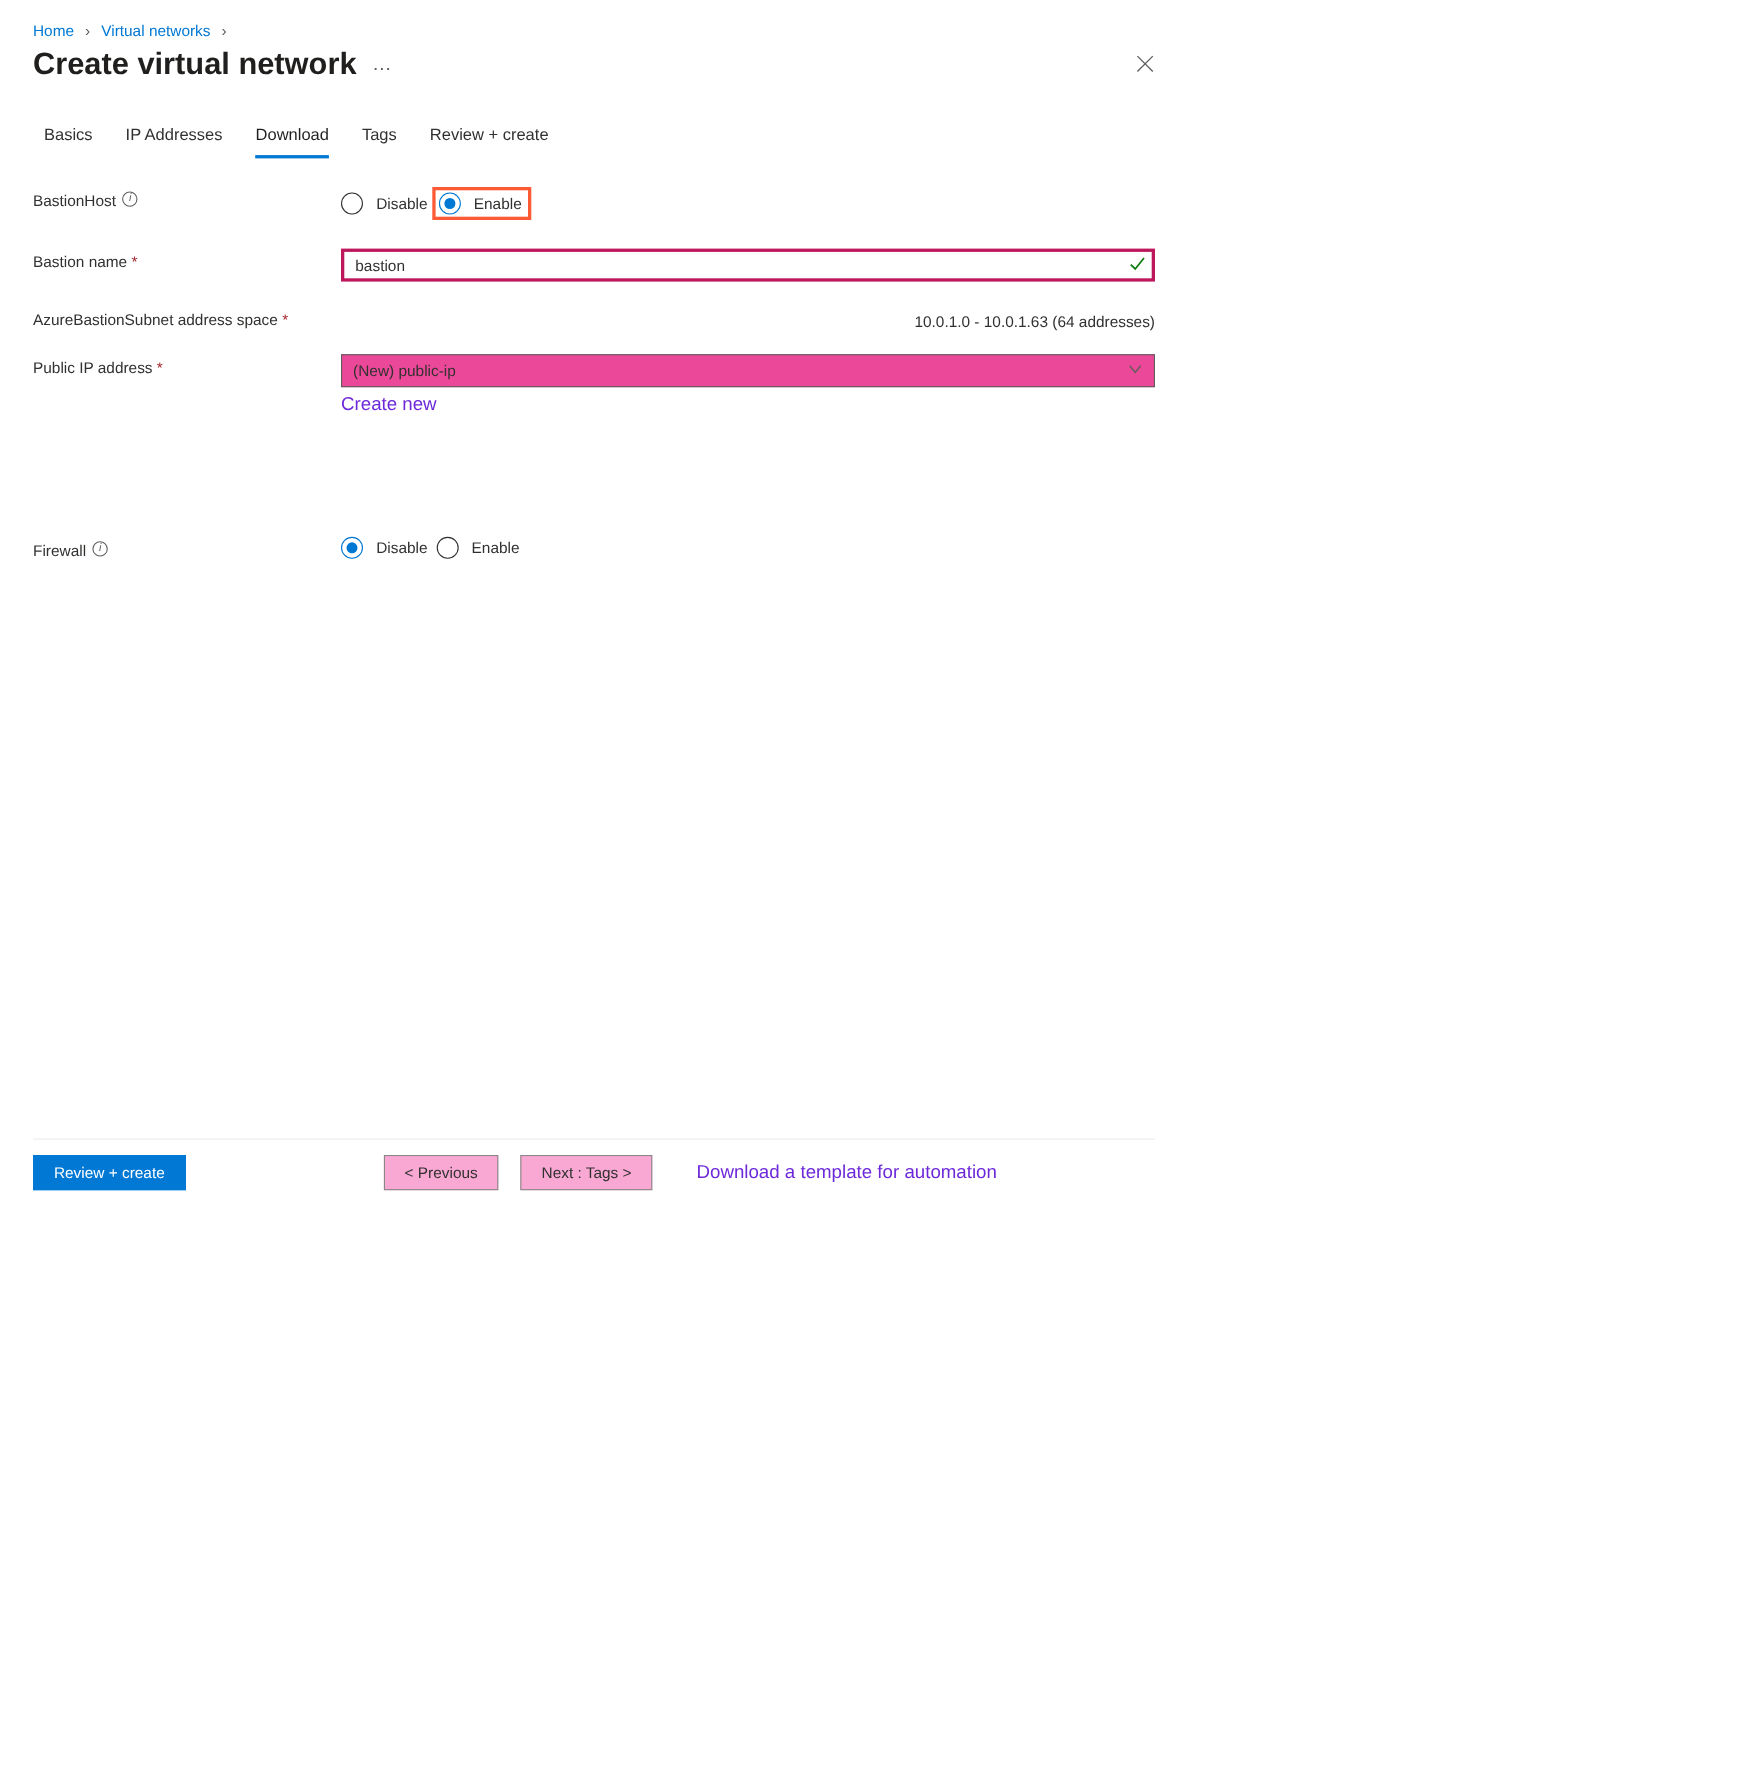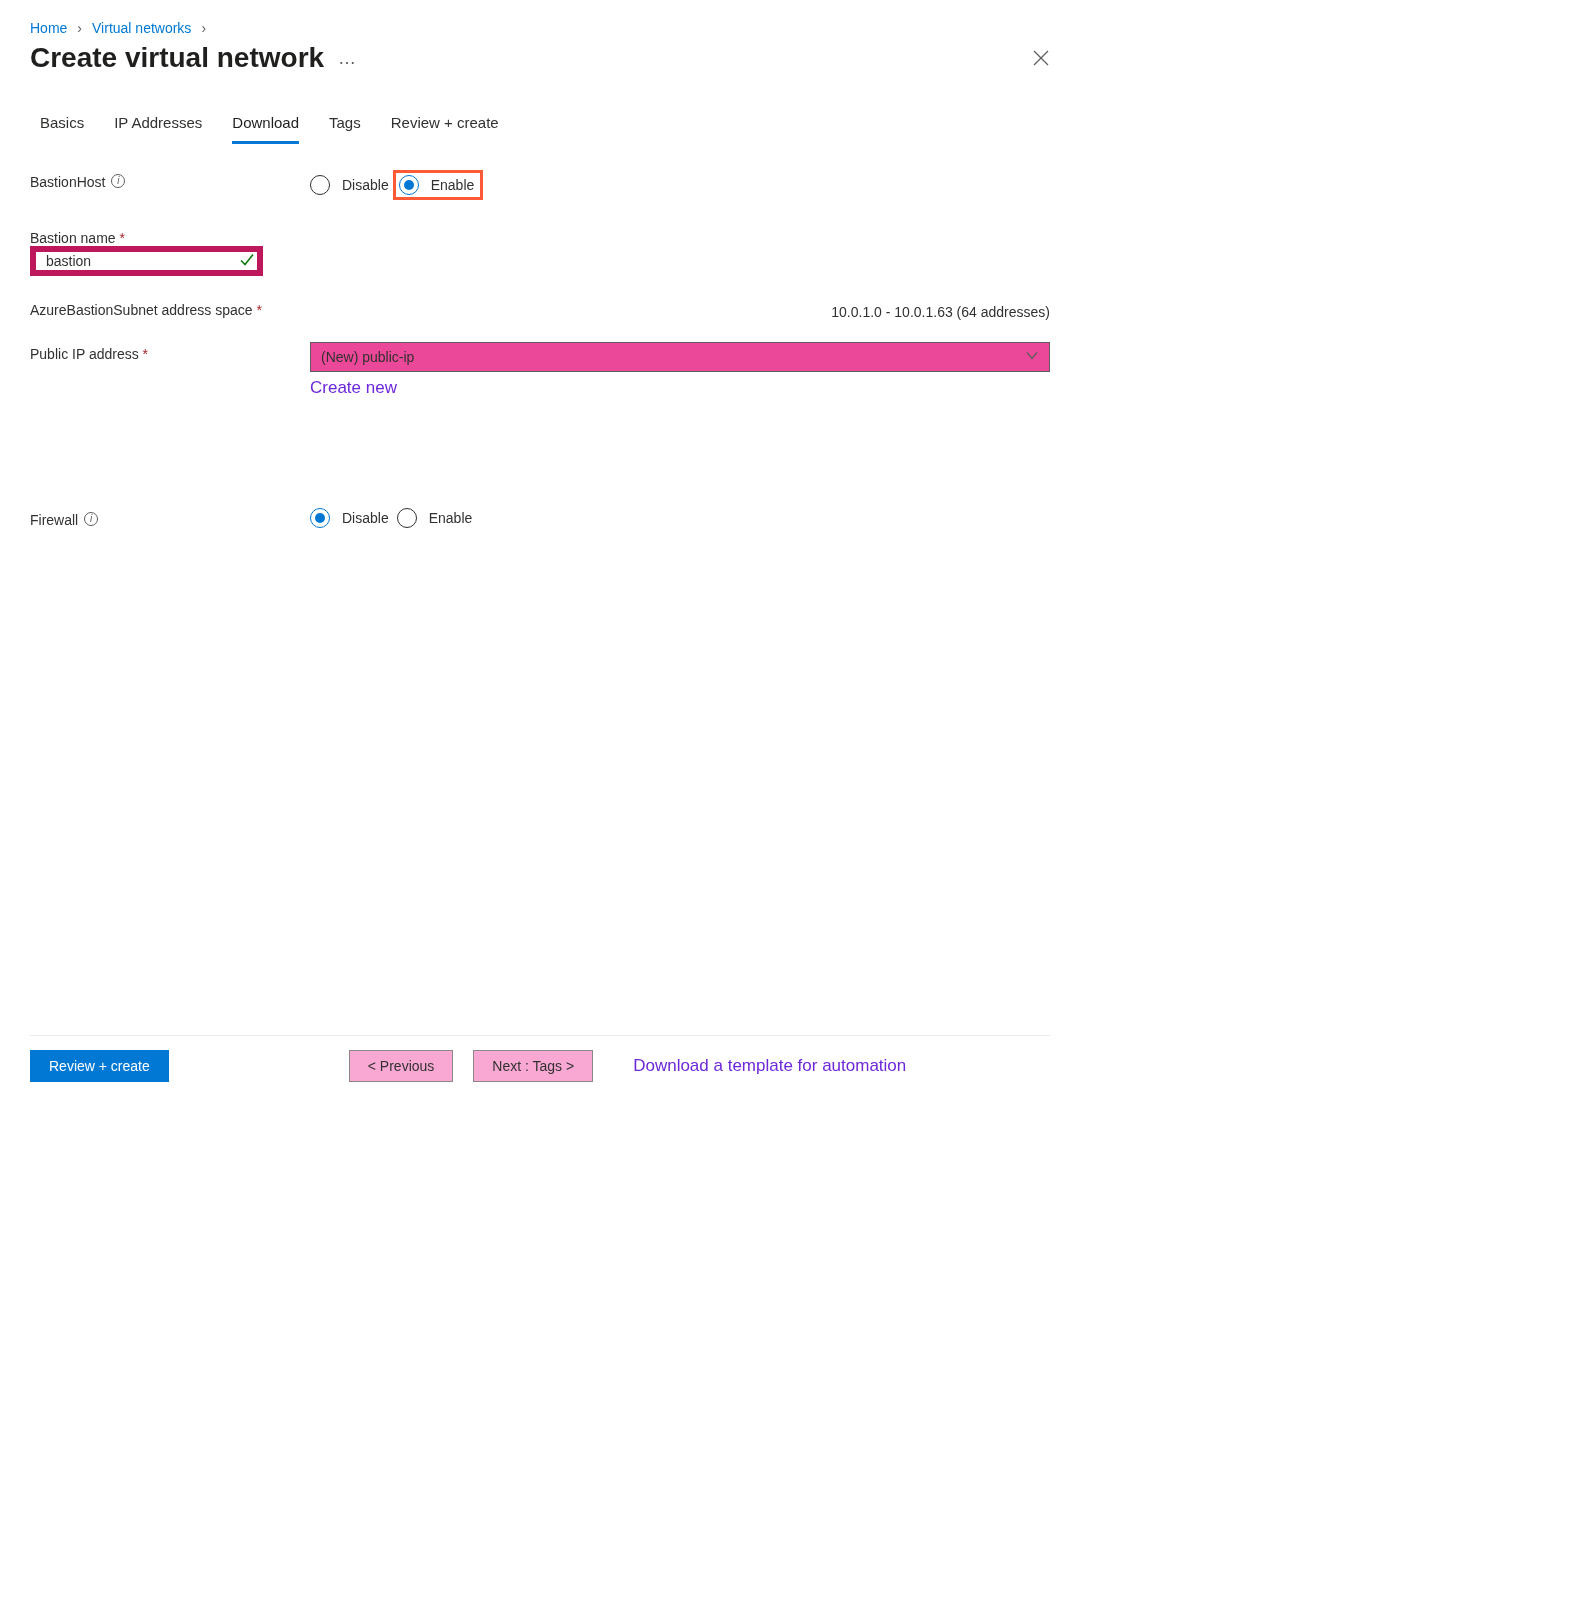--- a/index.html
+++ b/index.html
@@ -110,21 +110,21 @@
     margin-left: -4px;
     display: inline-flex;
     align-items: center;
     gap: 12px;
   }
   .highlight-box .radio-circle { margin-left:1px; }
 
   .text-input {
     width: 100%;
     height: 30px;
-    border: 6px solid #be185d;
+    border: 3px solid #be185d;
     padding: 4px 30px 4px 10px;
     font-size: 14px;
     color: #323130;
     background:#fff;
     outline:none;
   }
   .input-wrap { position: relative; }
   .check-icon {
     position:absolute; right:8px; top:50%; transform:translateY(-50%);
   }
@@ -225,21 +225,21 @@
               <span class="radio-circle">
                   <span class="radio-dot"></span>
                 </span>
               <span class="radio-label">Enable</span>
             </div>
           </div>
         </div>
       </div>
     </div>
 
-    <div class="field-row" style="margin-top:26px;flex-direction:column;">
+    <div class="field-row" style="margin-top:26px;">
       <div class="label-col">
         <span>
           <span>Bastion name</span>
           <span class="req">*</span>
         </span>
       </div>
       <div class="control-col">
         <div class="input-wrap">
           <input class="text-input" type="text" value="bastion" style="">
           <span class="check-icon">

